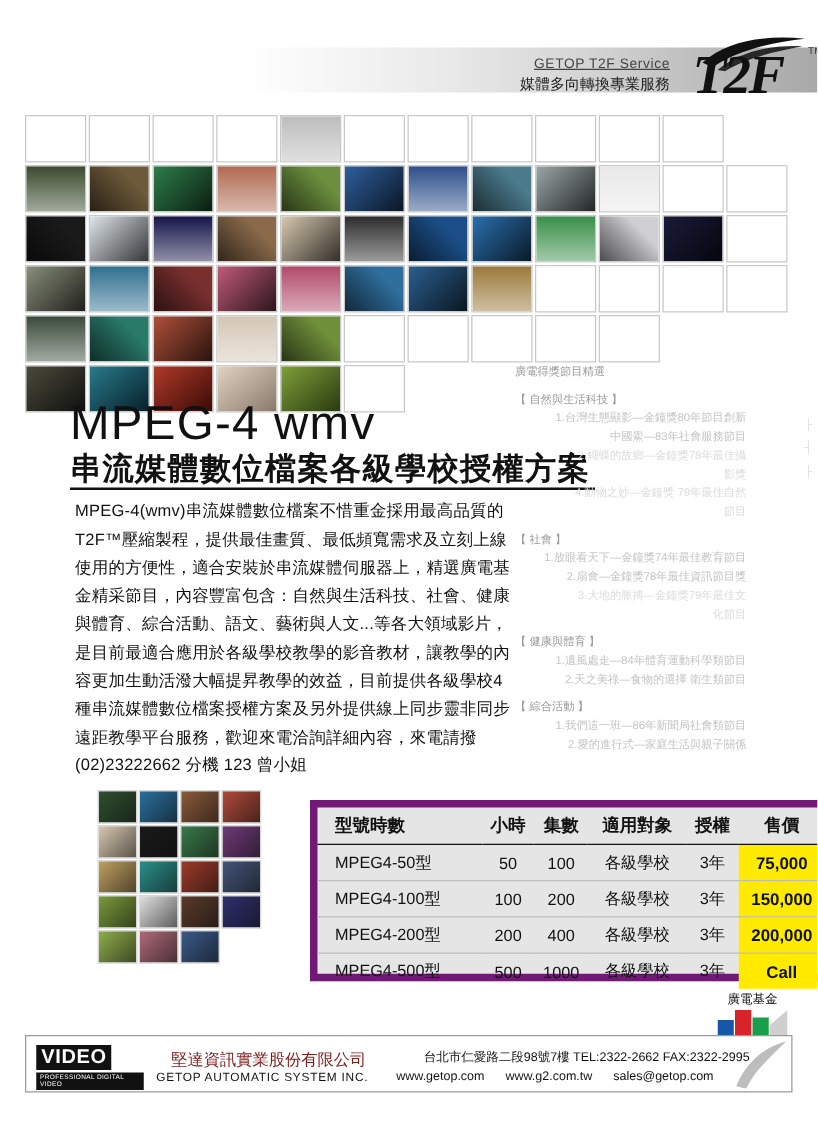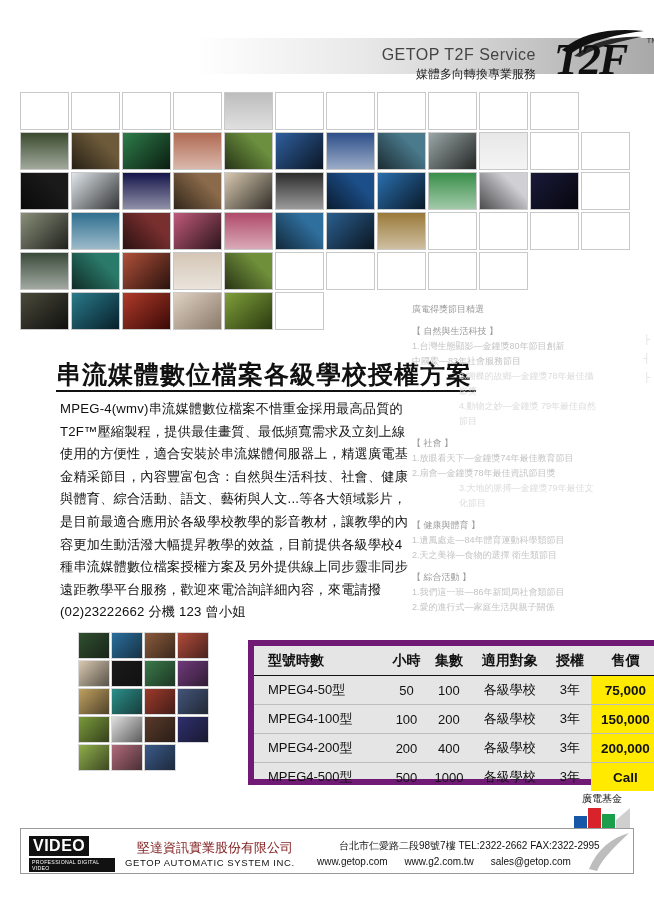--- a/index.html
+++ b/index.html
@@ -32,23 +32,24 @@
     background: linear-gradient(to right, #ffffff 0%, #ffffff 30%, #e9e9e9 55%, #d4d4d4 72%, #bdbdbd 86%, #a8a8a8 100%);
   }
   .header-text {
     position: absolute;
     right: 118px; top: 44px;
     text-align: right;
     line-height: 1.35;
     color: #333;
   }
   .header-text .l1 {
-    font-size: 16px;
+    font-size: 11px;
     letter-spacing: .5px;
     color: #444;
+    text-decoration: underline;
   }
   .header-text .l2 {
     font-size: 12px;
     color: #222;
   }
   .logo-t2f {
     position: absolute;
     right: 4px; top: 34px;
     width: 96px; height: 46px;
   }
@@ -125,32 +126,32 @@
     font-size: 13.2px;
     line-height: 22.6px;
     color: #111;
     letter-spacing: .2px;
   }
   .body-copy p { margin: 0; }
 
   
   .awards {
     position: absolute;
-    left: 412px; top: 302px;
+    left: 412px; top: 290px;
     width: 185px;
     font-size: 9px;
     line-height: 15px;
     color: #b9b9b9;
   }
   .awards .hd {
     color: #9a9a9a;
     margin-top: 7px;
   }
   .awards .hd.first { margin-top: 0; }
-  .awards .it { color: #c4c4c4; }
+  .awards .it { color: #c4c4c4; text-align: right; }
   .awards .fade { color: #dcdcdc; margin-left: 47px; }
 
   
   .right-marks {
     position: absolute;
     right: 4px; top: 330px;
     font-size: 9px;
     line-height: 19px;
     color: #dddddd;
   }
@@ -462,20 +463,21 @@
       </div>
       <div class="cell" style="left: 153px; top: 200px;">
         <div class="inner" style="background: linear-gradient(140deg, rgb(224, 210, 196), rgb(138, 122, 106));"></div>
       </div>
       <div class="cell" style="left: 204px; top: 200px;">
         <div class="inner" style="background: linear-gradient(140deg, rgb(127, 159, 58), rgb(42, 58, 16));"></div>
       </div>
       <div class="cell" style="left: 255px; top: 200px;"></div>
     </div>
 
+  <div class="title-main">MPEG-4  wmv</div>
   <div class="title-sub">串流媒體數位檔案各級學校授權方案</div>
   <div class="title-rule"></div>
 
   <div class="body-copy">
     <p>MPEG-4(wmv)串流媒體數位檔案不惜重金採用最高品質的 T2F™壓縮製程，提供最佳畫質、最低頻寬需求及立刻上線使用的方便性，適合安裝於串流媒體伺服器上，精選廣電基金精采節目，內容豐富包含：自然與生活科技、社會、健康與體育、綜合活動、語文、藝術與人文...等各大領域影片，是目前最適合應用於各級學校教學的影音教材，讓教學的內容更加生動活潑大幅提昇教學的效益，目前提供各級學校4種串流媒體數位檔案授權方案及另外提供線上同步靈非同步遠距教學平台服務，歡迎來電洽詢詳細內容，來電請撥  (02)23222662  分機  123  曾小姐</p>
   </div>
 
   <div class="awards" id="awards">
       <div class="hd first">廣電得獎節目精選</div>
       <div class="hd">【 自然與生活科技 】</div>

